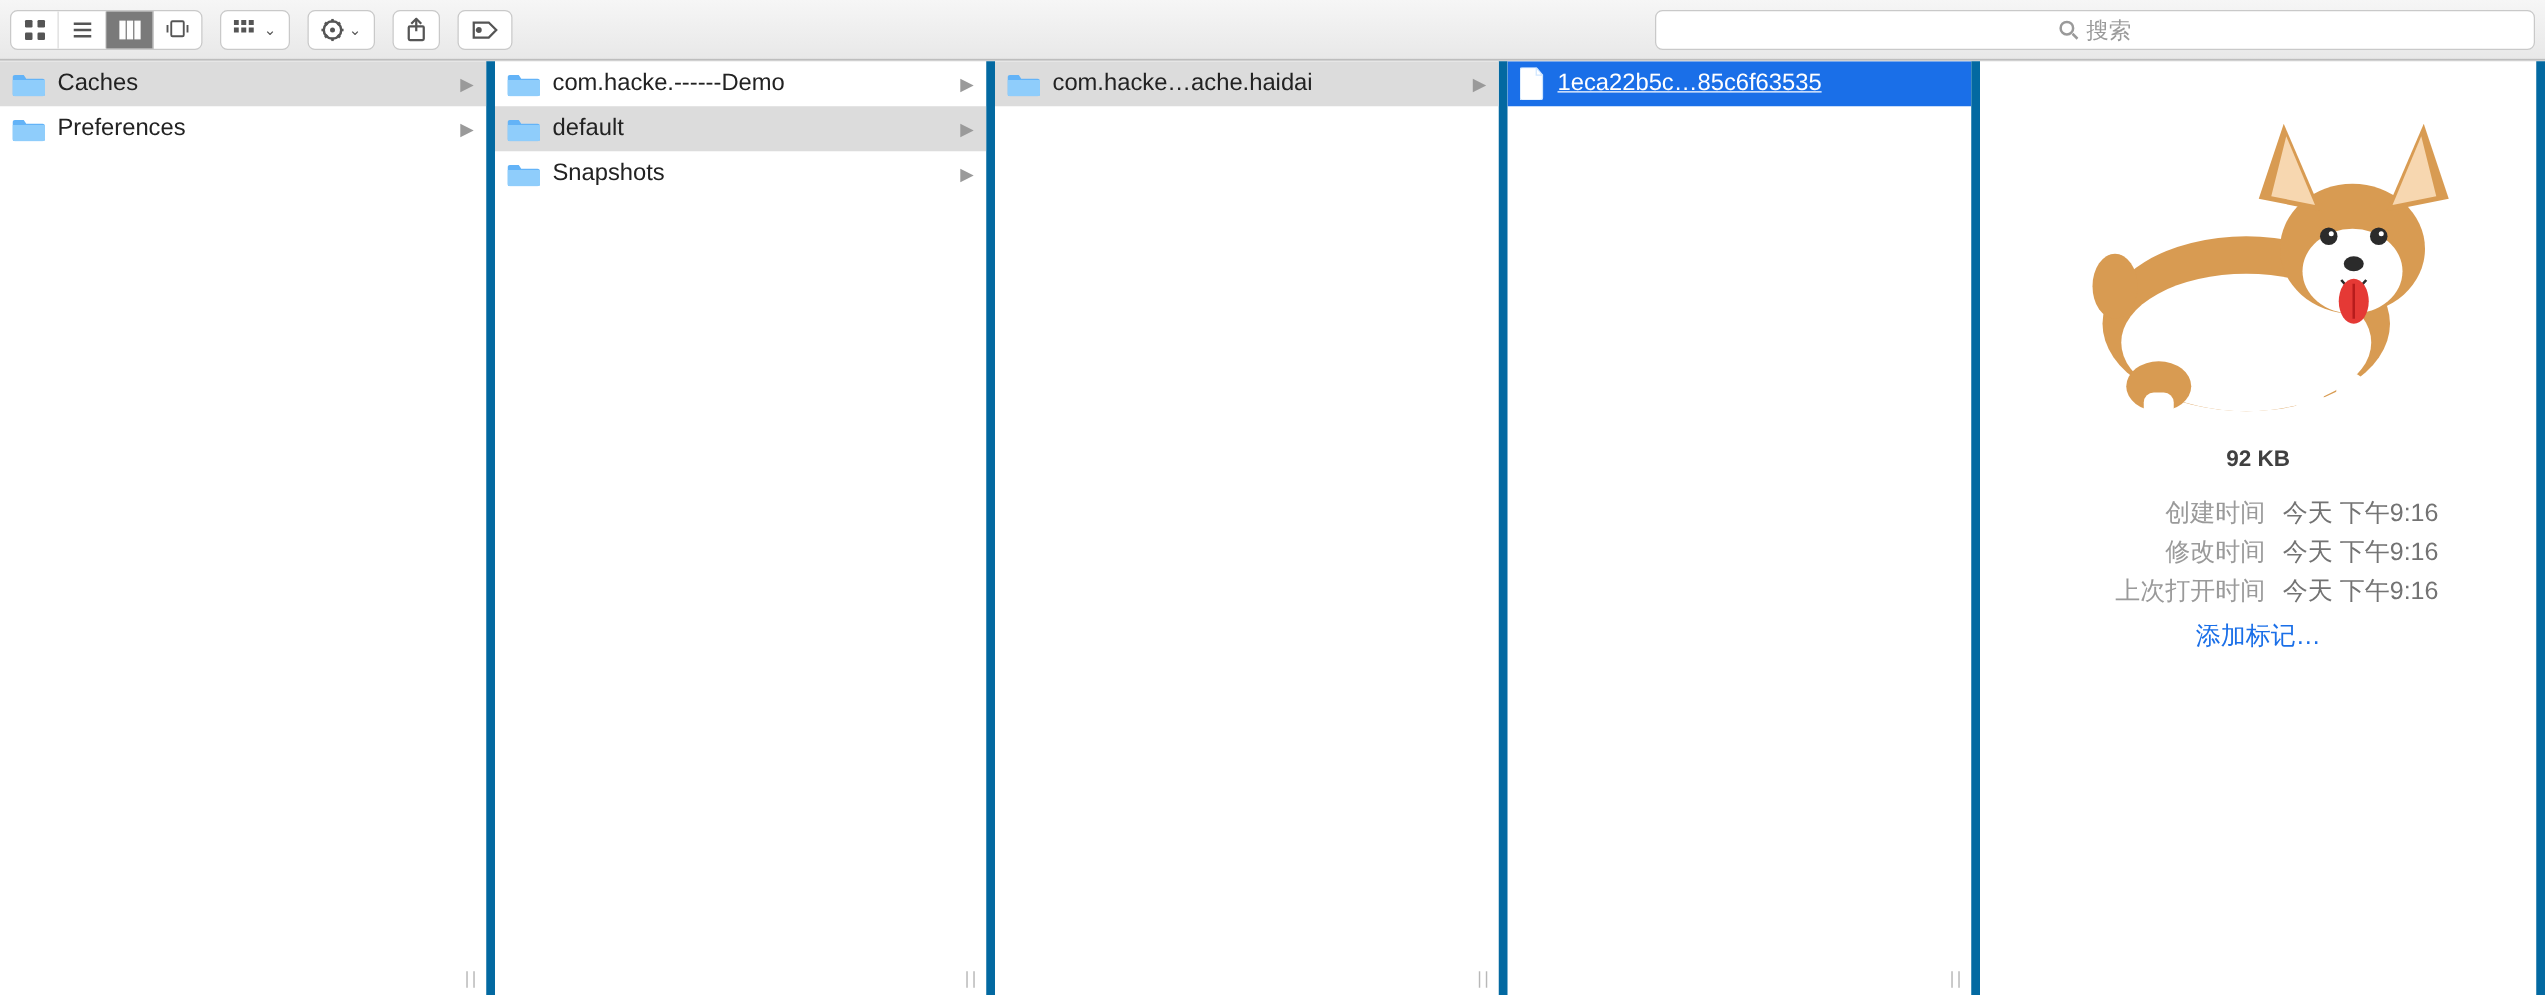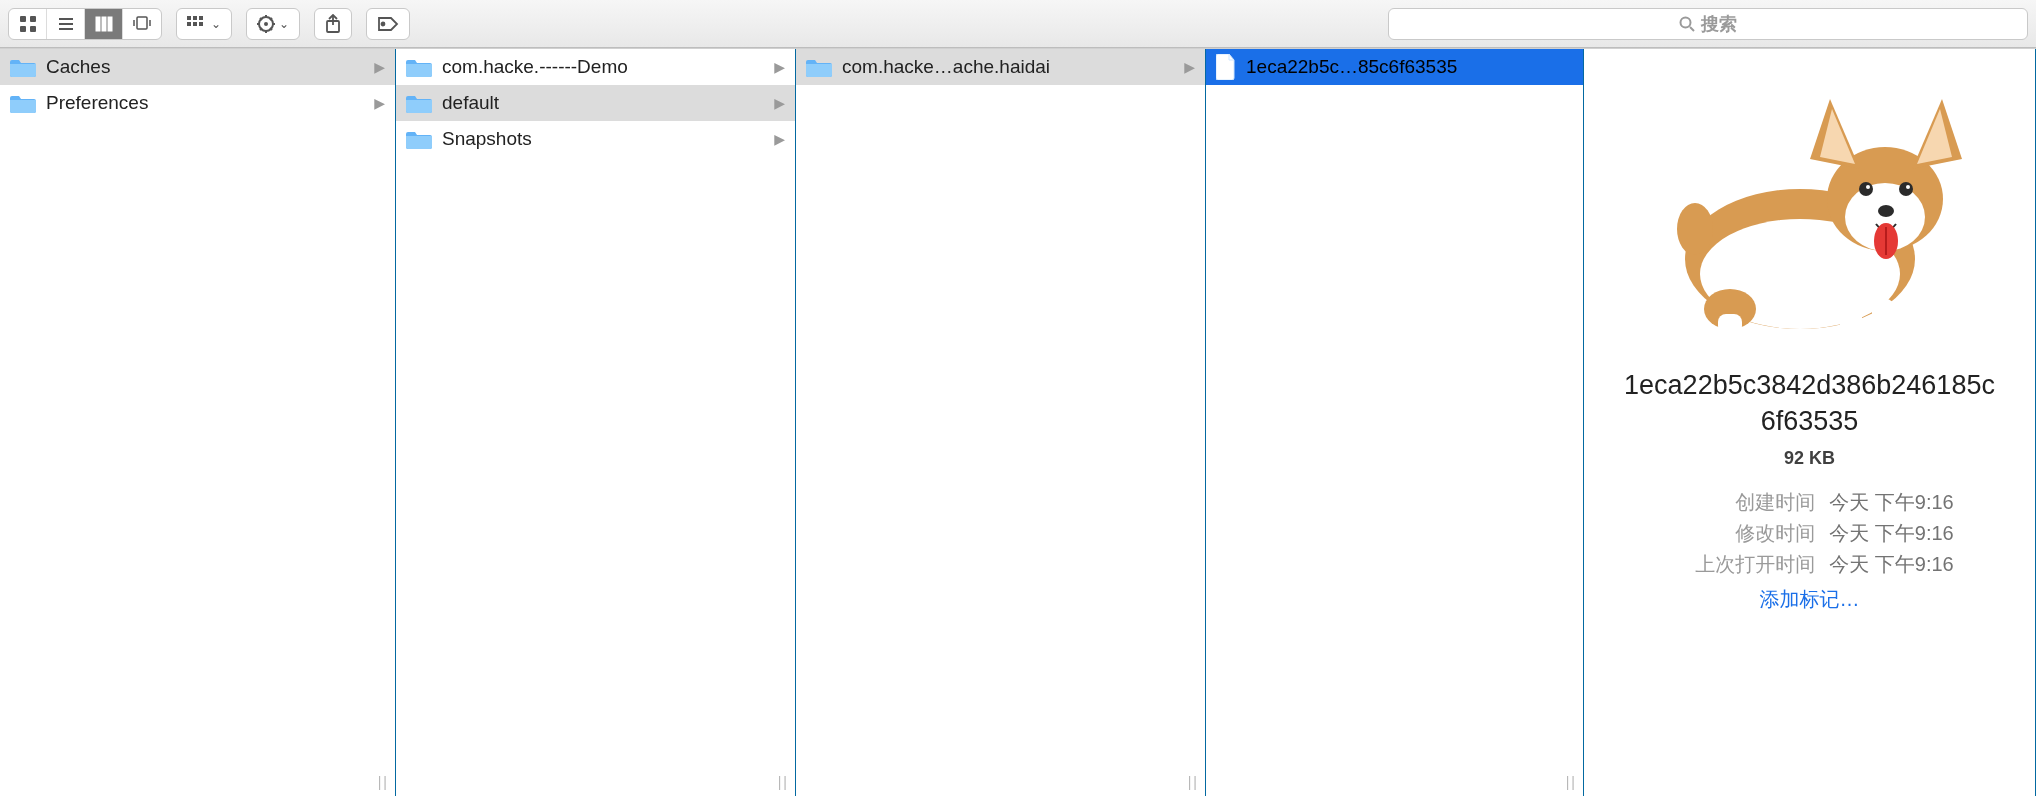--- a/index.html
+++ b/index.html
@@ -16,38 +16,38 @@
   gap: 14px;
 }
 .seg-group { display: flex; background:#fff; border:1px solid #c9c9c9; border-radius:6px; overflow:hidden; height:32px; }
 .seg-btn { width:38px; display:flex; align-items:center; justify-content:center; border-right:1px solid #dcdcdc; cursor:default; }
 .seg-btn:last-child { border-right:none; }
 .seg-btn.active { background:#7a7a7a; }
 .seg-btn.active svg path, .seg-btn.active svg rect, .seg-btn.active svg line { stroke:#fff; fill:#fff; }
 .tool-btn { background:#fff; border:1px solid #c9c9c9; border-radius:6px; height:32px; padding:0 10px; display:flex; align-items:center; justify-content:center; gap:4px; cursor:default; }
 .chev { font-size:12px; color:#555; }
 .spacer { flex:1; }
-.search-wrap { display:flex; align-items:center; background:#fff; border:1px solid #c9c9c9; border-radius:6px; height:32px; width:640px; padding:0 28px; color:#9a9a9a;font-weight:bold; }
+.search-wrap { display:flex; align-items:center; background:#fff; border:1px solid #c9c9c9; border-radius:6px; height:32px; width:704px; padding:0 28px; color:#9a9a9a; }
 .search-ph { flex:1; text-align:center; font-size:18px; color:#9a9a9a; display:flex; align-items:center; justify-content:center; gap:6px;}
 
 
 .columns { flex:1; display:flex; background:#fff; border-top:1px solid #d0d0d0; }
-.col { position:relative; border-right:1px solid #0369a1; display:flex; flex-direction:column; }
+.col { position:relative; border-right:7px solid #0369a1; display:flex; flex-direction:column; }
 .col1 { width:396px; }
 .col2 { width:400px; }
 .col3 { width:410px; }
 .col4 { width:378px; }
 .col5 { flex:1; }
 .col-body { flex:1; overflow:hidden; }
 .col-handle { position:absolute; bottom:6px; right:6px; color:#b8b8b8; font-size:14px; letter-spacing:2px; user-select:none; }
 
 .row { height:36px; display:flex; align-items:center; padding:0 10px 0 10px; font-size:19px; color:#222; gap:10px; }
 .row .arrow { margin-left:auto; color:#9a9a9a; font-size:14px; }
 .row.sel-grey { background:#dcdcdc; }
-.row.sel-blue { background:#1a6fe8; color:#000000; }
+.row.sel-blue { background:#1a6fe8; color:#ffffff;text-decoration:underline; }
 
 .folder-icon { width:26px; height:20px; }
 .file-icon { width:20px; height:26px; }
 
 
 .preview { padding:20px 16px; display:flex; flex-direction:column; align-items:center; }
 .preview-img { width:320px; height:280px; display:flex; align-items:center; justify-content:center; }
 .preview-title { font-size:27px; text-align:center; margin-top:18px; line-height:1.35; word-break:break-all; max-width:380px; color:#222;}
 .preview-size { font-size:18px; color:#404040; margin-top:8px; font-weight:600;}
 .meta-table { margin-top:18px; font-size:20px; }
@@ -286,21 +286,20 @@
           <circle cx="218" cy="118" r="2" fill="#fff"></circle>
           <circle cx="258" cy="118" r="2" fill="#fff"></circle>
 
           <ellipse cx="236" cy="142" rx="8" ry="6" fill="#2b2b2b"></ellipse>
 
           <path d="M226 155 Q236 168 246 155" stroke="#2b2b2b" stroke-width="2" fill="none"></path>
           <ellipse cx="236" cy="172" rx="12" ry="18" fill="#e53935"></ellipse>
           <line x1="236" y1="158" x2="236" y2="186" stroke="#b71c1c" stroke-width="2"></line>
         </svg>
       </div>
-      <div class="preview-title">1eca22b5c3842d386b246185c6f63535</div>
       <div class="preview-size">92 KB</div>
       <div class="meta-table" id="meta-rows">
           <div class="meta-row">
             <div class="meta-label">创建时间</div>
             <div class="meta-val">今天 下午9:16</div>
           </div>
           <div class="meta-row">
             <div class="meta-label">修改时间</div>
             <div class="meta-val">今天 下午9:16</div>
           </div>

